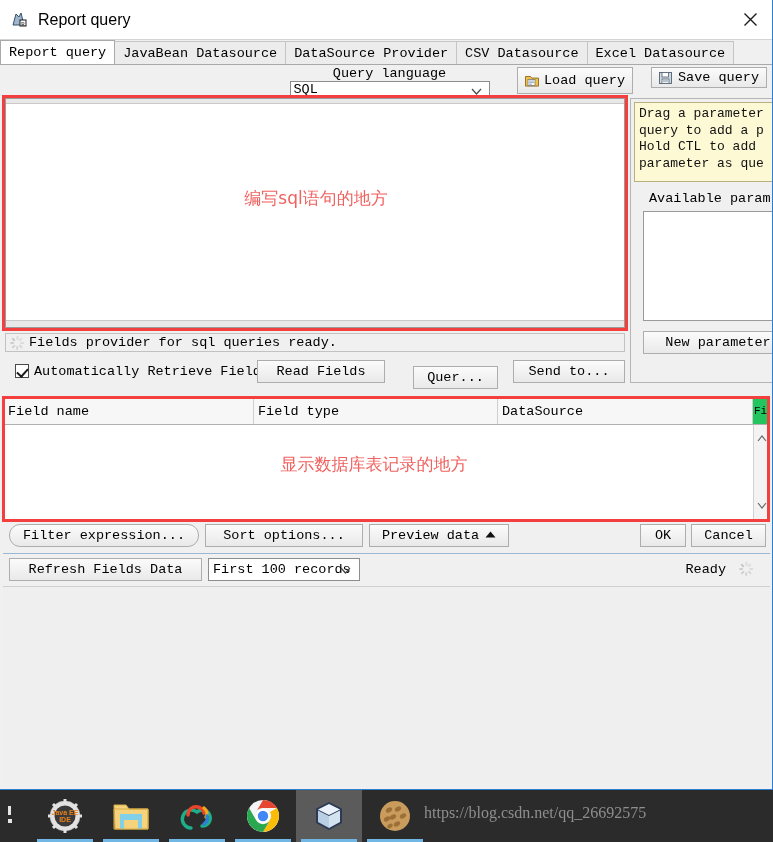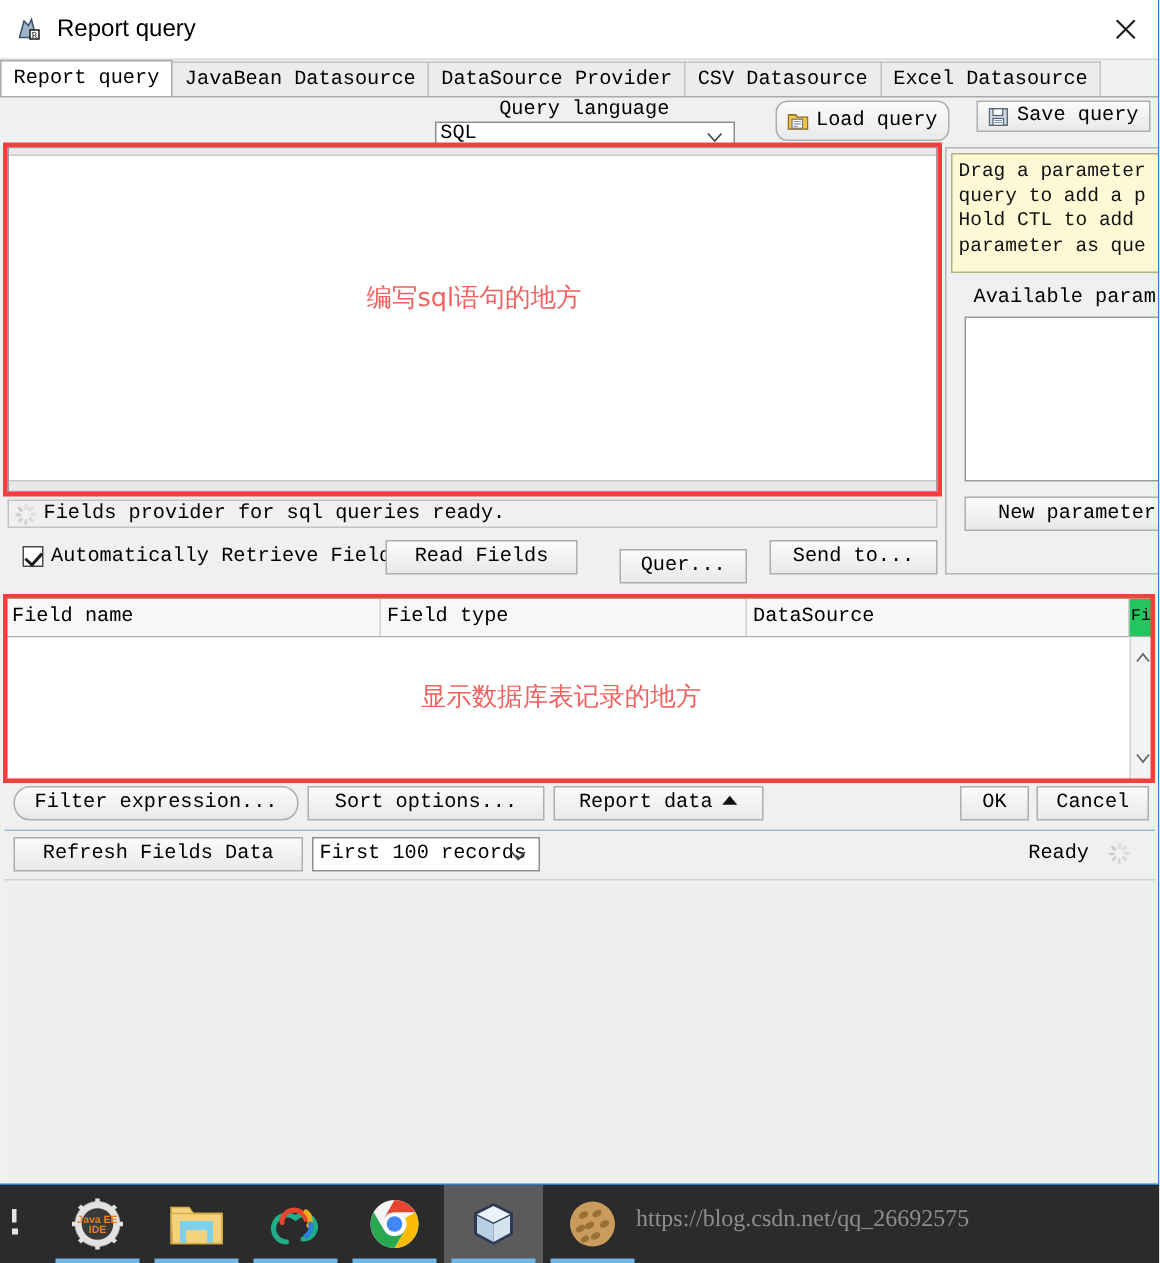--- a/index.html
+++ b/index.html
@@ -108,21 +108,21 @@
     border: 1px solid #adadad;
     font-size: 13.5px;
     color: #000;
     display: inline-flex;
     align-items: center; justify-content: center;
     cursor: pointer;
     white-space: nowrap;
   }
   #loadq {
     position: absolute; right: 140px; top: 1px;
-    height: 27px; padding: 8px 7px; border-radius: 8px;
+    height: 27px; padding: 8px 7px;
   }
   #saveq {
     position: absolute; right: 6px; top: 1px;
     height: 21px; padding: 0 7px;
   }
   .btnico { margin-right: 5px; display: inline-flex; }
 
   
   #sqlwrap {
     position: absolute; left: 5px; top: 98px;
@@ -489,21 +489,21 @@
     <div id="redbox2"></div>
 
     <div id="actionrow">
       <div class="btn" id="filterexp">
         <span>Filter expression...</span>
       </div>
       <div class="btn" id="sortopts">
         <span>Sort options...</span>
       </div>
       <div class="btn" id="previewdat">
-        <span>Report data</span>
+        <span>Preview data</span>
         <span style="margin-left:6px">
           <svg width="11" height="9" viewBox="0 0 11 9">
               <path d="M0.5 7.5 L5.5 1.5 L10.5 7.5 Z" fill="#111"></path>
             </svg>
         </span>
       </div>
       <div class="btn" id="okbtn">
         <span>OK</span>
       </div>
       <div class="btn" id="cancelbtn">

